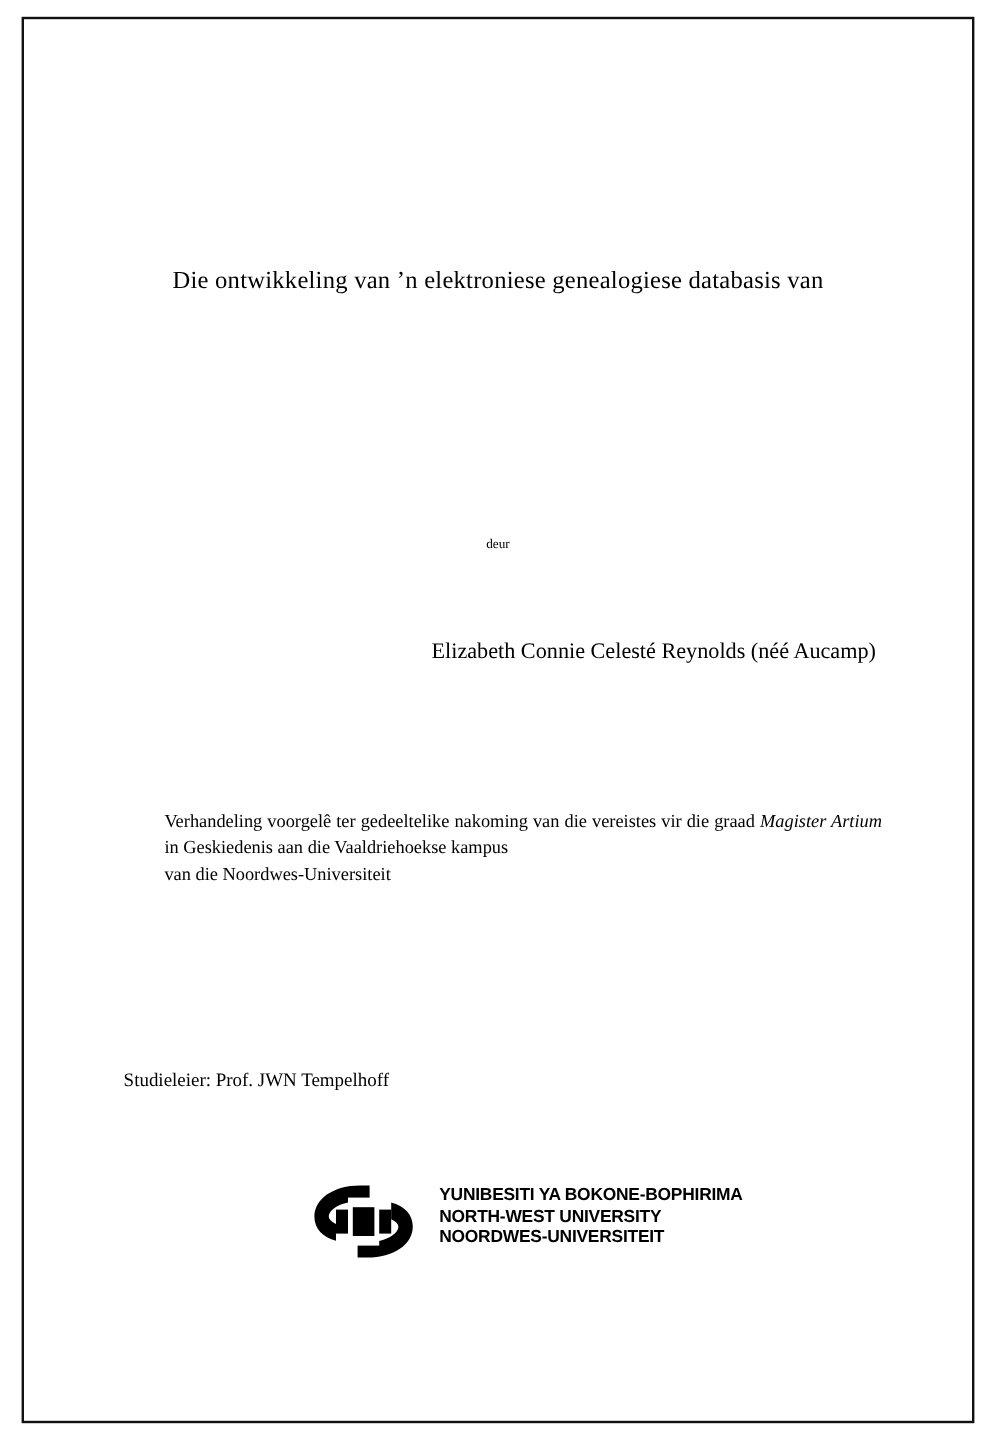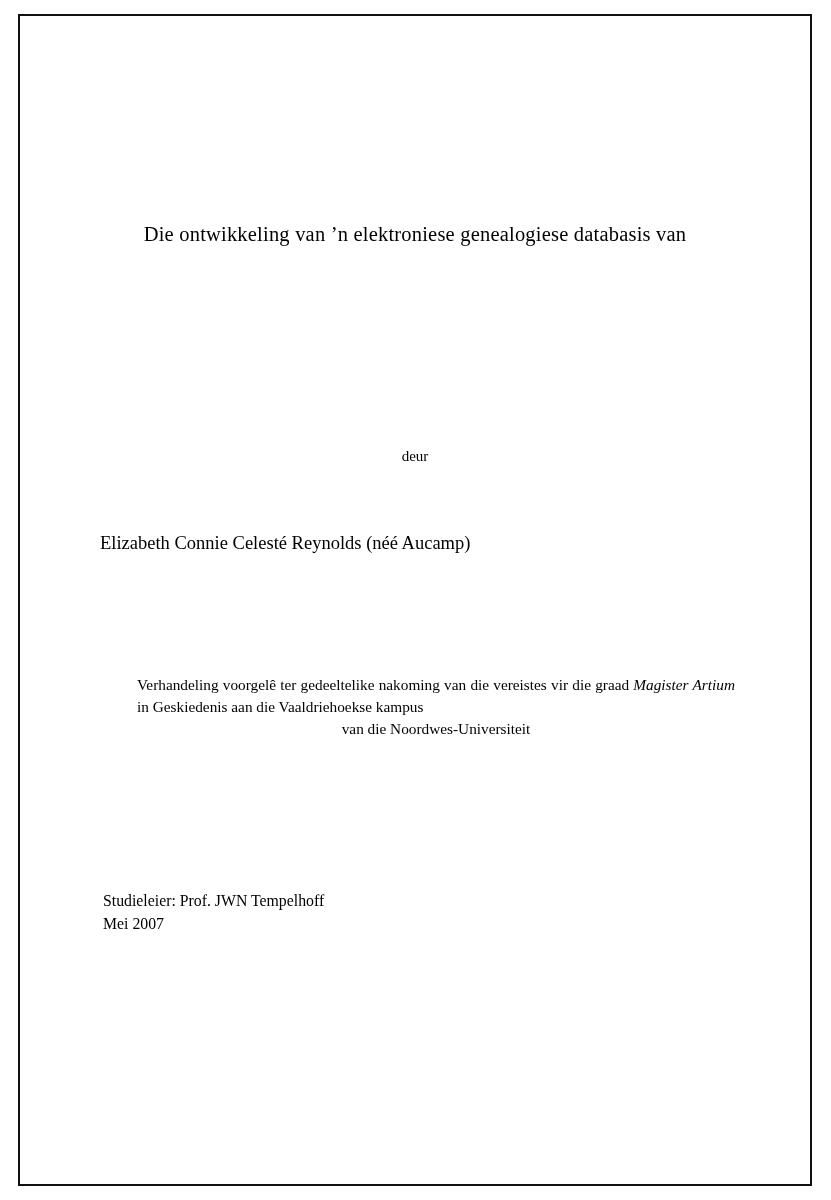--- a/index.html
+++ b/index.html
@@ -57,44 +57,44 @@
     display: block;
     white-space: nowrap;
   }
 
   .byword {
     position: absolute;
     top: 434px;
     left: 0;
     width: 630px;
     text-align: center;
-    font-size: 15px;
+    font-size: 11px;
   }
 
   .author {
     position: absolute;
     top: 519px;
     left: 0;
     width: 630px;
-    text-align: left;
+    text-align: right;
     font-size: 18.5px;
   }
 
   .statement {
     position: absolute;
     top: 660px;
     left: 3px;
     width: 598px;
     font-size: 15.3px;
     line-height: 22px;
     text-align: justify;
     margin-left: 34px;
   }
   .statement .last-lines {
-    text-align: center;
+    text-align: left;
   }
   .statement em {
     font-style: italic;
   }
 
   .supervisor {
     position: absolute;
     top: 875px;
     left: 3px;
     width: 500px;
@@ -149,18 +149,34 @@
 
     <div class="author">Elizabeth Connie Celesté Reynolds (néé Aucamp)</div>
 
     <div class="statement">
       <span>Verhandeling voorgelê ter gedeeltelike nakoming van die vereistes vir die graad </span><em>Magister Artium</em><span> in Geskiedenis aan die Vaaldriehoekse kampus</span>
       <div class="last-lines">van die Noordwes-Universiteit</div>
     </div>
 
     <div class="supervisor">
       <div>Studieleier: Prof. JWN Tempelhoff</div>
-      <div>Mei 2007</div>
     </div>
 
+    <div class="logo-block">
+      <div class="logo-mark">
+        <svg width="110" height="68" viewBox="0 0 110 68" xmlns="http://www.w3.org/2000/svg">
+
+          <path d="M52 4 C30 4 14 15 14 30 C14 40 21 47 32 50 L32 36 C28 34 26 32 26 30 C26 24 36 17 52 17 L60 17 L60 4 Z" fill="#000000"></path>
+          <path d="M58 64 C80 64 96 53 96 38 C96 28 89 21 78 18 L78 32 C82 34 84 36 84 38 C84 44 74 51 58 51 L50 51 L50 64 Z" fill="#000000"></path>
+          <rect x="32" y="24" width="46" height="20" fill="#000000"></rect>
+          <rect x="42" y="14" width="26" height="40" fill="#ffffff"></rect>
+          <rect x="46" y="22" width="18" height="24" fill="#000000"></rect>
+        </svg>
+      </div>
+      <div class="logo-text">
+        <span>YUNIBESITI YA BOKONE-BOPHIRIMA</span>
+        <span>NORTH-WEST UNIVERSITY</span>
+        <span>NOORDWES-UNIVERSITEIT</span>
+      </div>
+    </div>
 
   </div>
 </div>
 
 </body></html>

